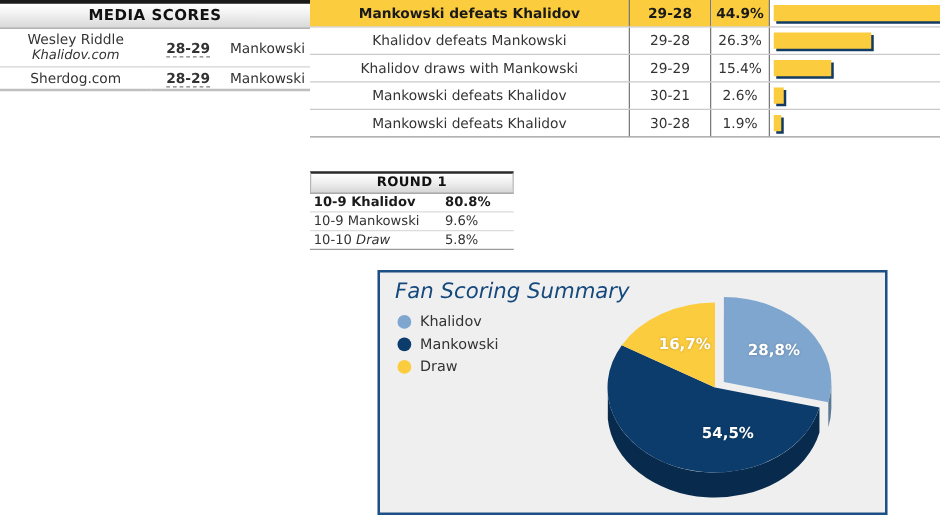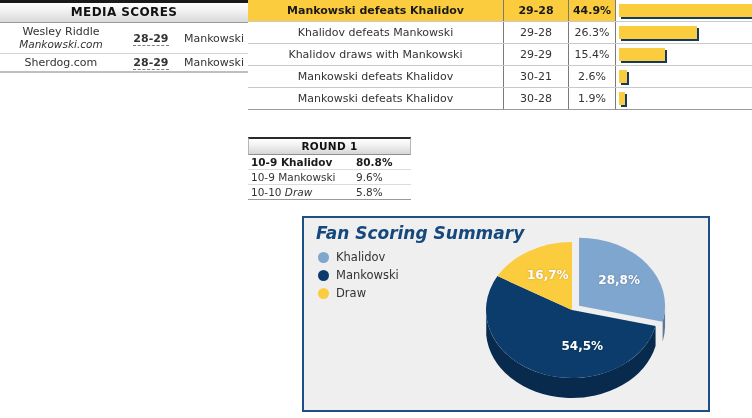--- a/index.html
+++ b/index.html
@@ -114,21 +114,21 @@
   .rt-draw{font-style:italic;}
 
   
   #chart-box{
     position:absolute;left:302px;top:216px;width:408px;height:196px;
     background:#efefef;border:2px solid #1b4f86;box-sizing:border-box;
   }
   #chart-title{
     position:absolute;left:12px;top:5px;
     font-family:"DejaVu Sans", sans-serif;
-    font-weight:bold;font-style:italic;font-size:17px;color:#15487c;
+    font-weight:normal;font-style:italic;font-size:17px;color:#15487c;
   }
   #legend{position:absolute;left:14px;top:30px;}
   .legend-item{display:flex;align-items:center;height:18px;}
   .legend-dot{width:11px;height:11px;border-radius:50%;margin-right:7px;}
   .legend-text{font-size:11.5px;color:#333;}
   #pie-holder{position:absolute;left:150px;top:14px;width:250px;height:180px;}
   .pie-label{
     position:absolute;color:#ffffff;font-size:12px;font-weight:bold;
     text-shadow:0 0 2px rgba(0,0,0,.25);
   }
@@ -136,21 +136,21 @@
 </head>
 <body>
 
 <div id="media-panel">
   <div class="panel-head">MEDIA SCORES</div>
   <table id="media-table">
     <tbody>
       <tr>
         <td class="src-cell">
           <span class="src-name">Wesley Riddle</span>
-          <span class="src-sub">Mankowski.com</span>
+          <span class="src-sub">Khalidov.com</span>
         </td>
         <td class="score-cell"><span>28-29</span></td>
         <td class="winner-cell">Mankowski</td>
       </tr>
       <tr>
         <td class="src-cell">
           <span class="src-name">Sherdog.com</span>
         </td>
         <td class="score-cell"><span>28-29</span></td>
         <td class="winner-cell">Mankowski</td>

